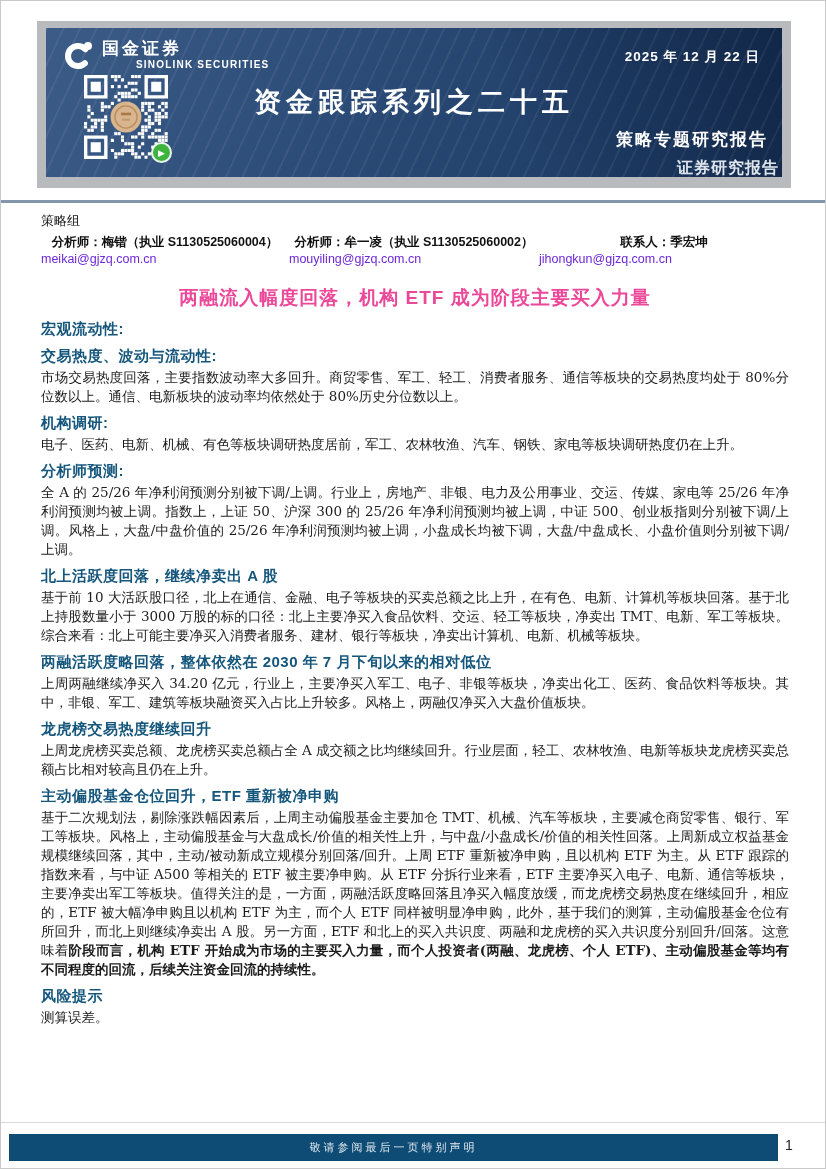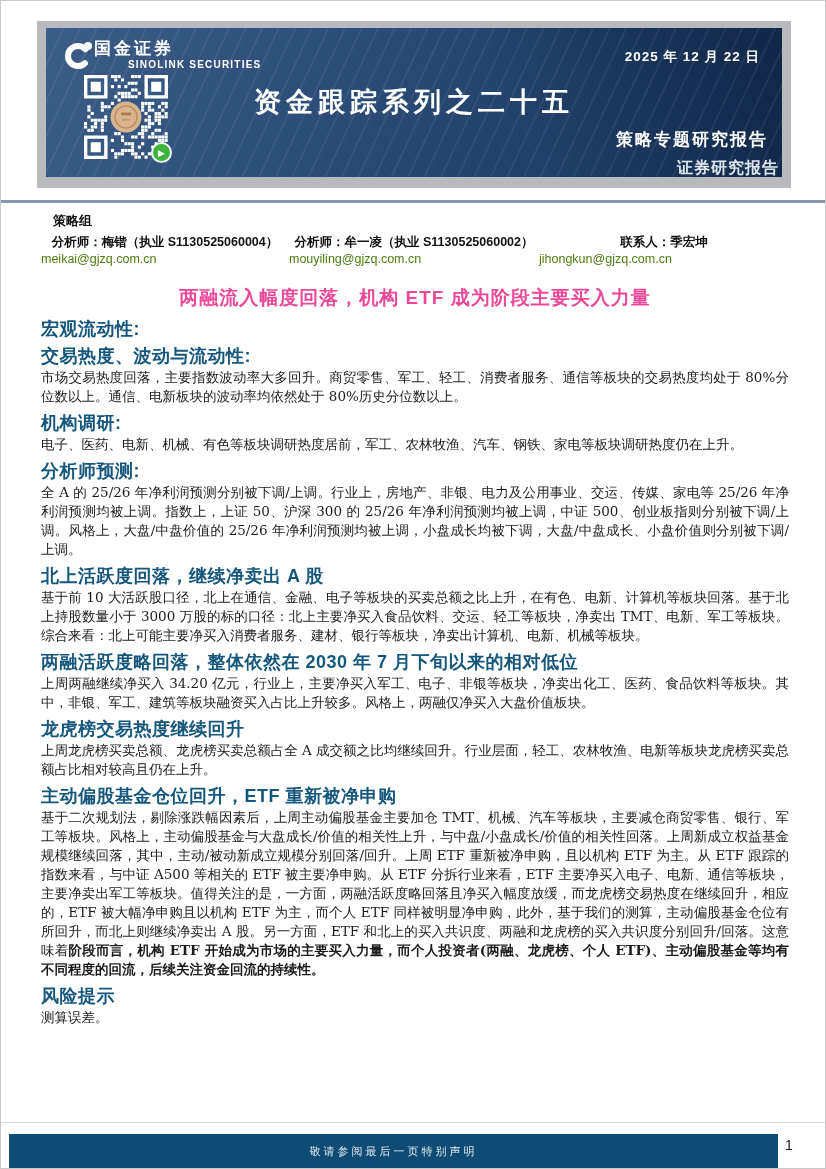--- a/index.html
+++ b/index.html
@@ -15,55 +15,55 @@
     background:#b9babd;
   }
   .header-navy {
     position:absolute; left:9px; top:7px; right:9px; bottom:11px;
     background:
       repeating-linear-gradient(115deg, rgba(255,255,255,0.06) 0 2px, rgba(255,255,255,0) 2px 15px),
       linear-gradient(245deg, rgba(8,22,48,0.5) 0%, rgba(8,22,48,0) 38%),
       linear-gradient(112deg, #3c5c88 0%, #2d4d79 38%, #22416b 65%, #1a365e 100%);
     color:#fff;
   }
-  .brand { position:absolute; left:18px; top:12px; display:flex; align-items:center; }
+  .brand { position:absolute; left:18px; top:12px; display:flex; align-items:center; gap:8px; }
   .brand-mark { width:30px; height:30px; }
   .brand-cn { font-size:17px; font-weight:bold; letter-spacing:3px; line-height:1.1; }
   .brand-en { font-size:10px; letter-spacing:1.2px; font-weight:bold;padding-left:34px; }
   .hdr-date { position:absolute; right:22px; top:20px; font-size:13.5px; font-weight:bold; letter-spacing:1px; }
   .hdr-title { position:absolute; left:0; right:0; top:56px; text-align:center;
     font-size:27px; font-weight:bold; letter-spacing:5px; }
   .hdr-type { position:absolute; right:14px; top:100px; font-size:17px; font-weight:bold; letter-spacing:2px; }
   .hdr-subtype { position:absolute; right:3px; top:130px; font-size:16px; color:#dfe6ee; letter-spacing:1px;font-weight:bold; }
   .qr-wrap { position:absolute; left:38px; top:47px; width:84px; height:84px; }
   .qr-wrap svg { width:100%; height:100%; display:block; }
   .wechat-dot {
     position:absolute; right:-4px; bottom:-4px; width:21px; height:21px; border-radius:50%;
     background:#3eb33e; border:2px solid #eaf5ea; display:flex; align-items:center; justify-content:center;
     color:#fff; font-size:9px;
   }
   
   .rule-blue { position:absolute; left:0; top:199px; width:826px; height:3px; background:#8496ab; }
   .rule-footer { position:absolute; left:0; top:1121px; width:826px; height:1px; background:#d9d9d9; }
   
   .content { position:absolute; left:40px; top:211px; width:748px; }
-  .team-group { font-size:13px; font-weight:bold; color:#111; margin-bottom:4px;margin-left:12px; }
+  .team-group { font-size:13px; font-weight:normal; color:#111; margin-bottom:4px; }
   .team-grid { display:flex; }
   .team-col1 { width:248px; } .team-col2 { width:250px; } .team-col3 { flex:1; }
   .member-title { font-size:12.5px; font-weight:bold; color:#111; line-height:17px;text-align:center; }
-  .member-email { font-size:12.5px; color:#4d7c0f; line-height:17px; }
+  .member-email { font-size:12.5px; color:#6d28d9; line-height:17px; }
   .doc-title { margin:17px 0 8px 0; text-align:center; font-size:19px; font-weight:bold;
     color:#ec4899; letter-spacing:1px; }
-  .section h3 { font-size:18px; font-weight:bold; color:#15567c; line-height:20px;
+  .section h3 { font-size:15px; font-weight:bold; color:#15567c; line-height:20px;
     margin-top:7px; margin-bottom:2px; letter-spacing:0.5px; }
   .section p { font-family:"DejaVu Serif","Liberation Serif",serif; font-size:13.5px;
     color:#1b1b1b; line-height:19px; text-align:justify; }
   .section p .emph { font-weight:bold; }
   
-  .footer-bar { position:absolute; left:8px; top:1133px; width:769px; height:34px;
+  .footer-bar { position:absolute; left:8px; top:1133px; width:769px; height:27px;
     background:#0e4c75; display:flex; align-items:center; justify-content:center; }
   .footer-bar span { color:#dfe7ee; font-family:"DejaVu Serif","Liberation Serif",serif;
     font-size:11px; letter-spacing:3px; }
   .page-num { position:absolute; left:784px; top:1136px; font-size:14px; color:#222; }
 </style>
 </head>
 <body>
 
 <div class="header-frame">
   <div class="header-navy">

